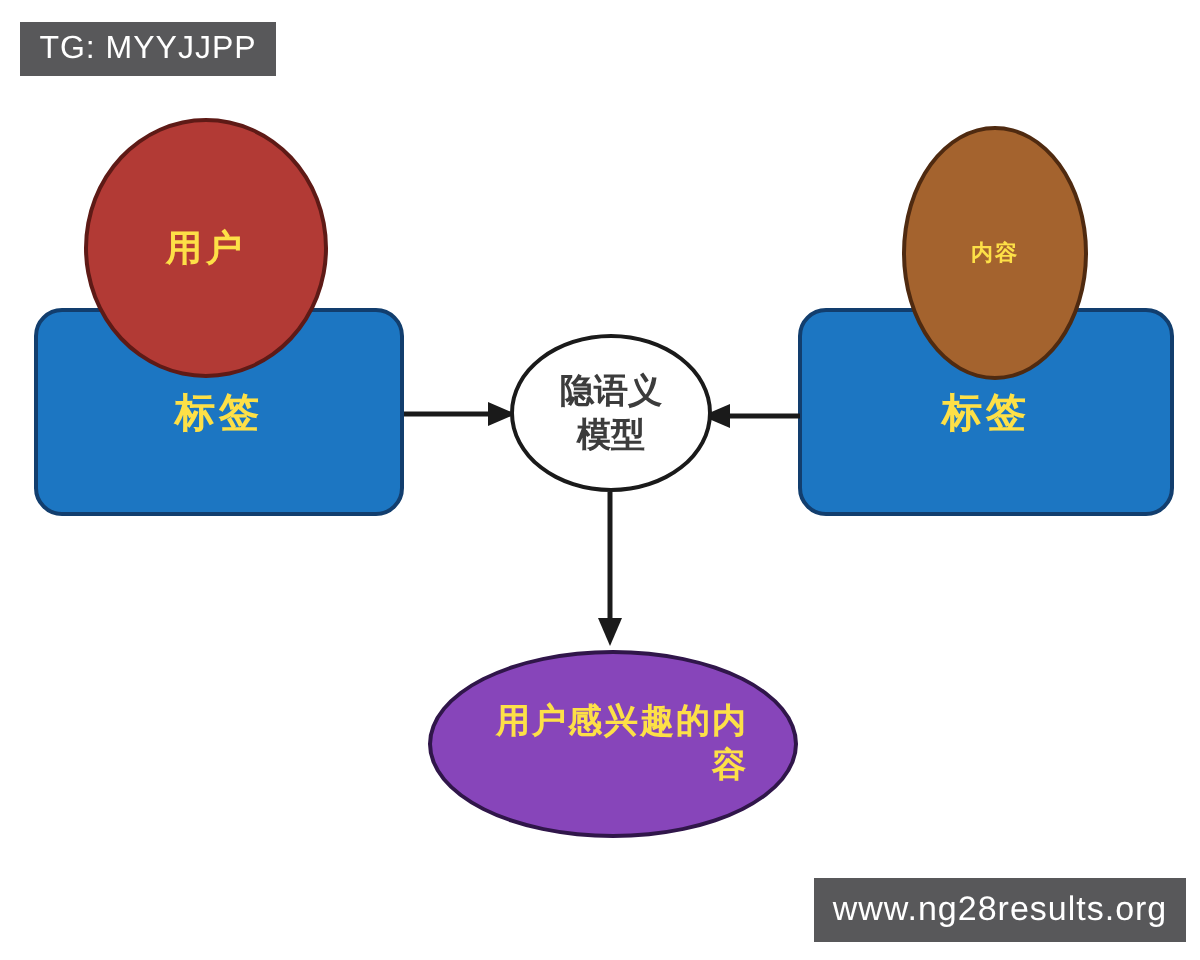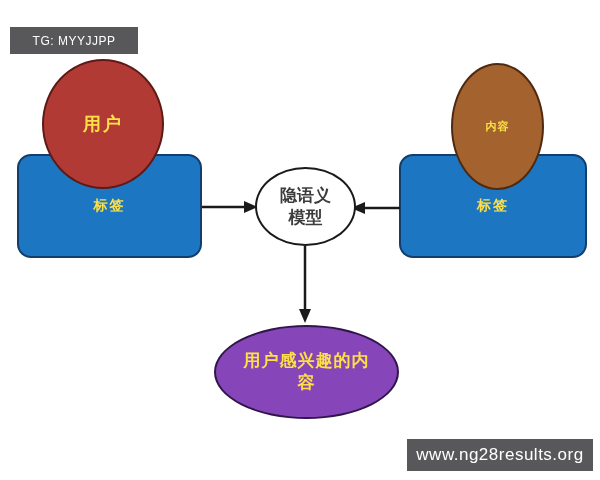--- a/index.html
+++ b/index.html
@@ -30,41 +30,41 @@
   .watermark{
     position:absolute;
     background:var(--watermark-bg,#58585a);
     color:#ffffff;
     display:flex;align-items:center;justify-content:center;
     font-size:17px;
     letter-spacing:0.5px;
     z-index:6;
   }
   .watermark.top-left{
-    left:10px;top:27px;
+    left:10px;top:11px;
     width:128px;height:27px;
-    font-size:12px;
+    font-size:16px;
   }
   .watermark.bottom-right{
     left:407px;top:439px;
     width:186px;height:32px;
   }
   .node{
     position:absolute;
     display:flex;align-items:center;justify-content:center;
     text-align:center;
     color:#fde047;
     font-weight:bold;
   }
   .rect{
     background:var(--tag-rect,#1c76c2);
     border:2px solid var(--tag-rect-border,#123e6e);
     border-radius:14px;
     z-index:1;
-    font-size:14px;
+    font-size:20px;
     letter-spacing:2px;
   }
   .rect.left{left:17px;top:154px;width:185px;height:104px;}
   .rect.right{left:399px;top:154px;width:188px;height:104px;}
   .ellipse{border-radius:50%;z-index:2;}
   .ellipse.user{
     left:42px;top:59px;width:122px;height:130px;
     background:var(--user-ellipse,#b23a35);
     border:2px solid var(--user-ellipse-border,#5e1a16);
     font-size:18px;letter-spacing:2px;
@@ -89,20 +89,21 @@
     background:var(--result-ellipse,#8745ba);
     border:2px solid var(--result-ellipse-border,#30164a);
     font-size:17px;
     line-height:1.3;
     z-index:2;
   }
   .ellipse.result .wrap{
     width:135px;
     word-break:break-all;
     letter-spacing:1px;
+    text-align:right;
   }
   .arrows{
     position:absolute;left:0;top:0;width:600px;height:480px;
     z-index:3;
     pointer-events:none;
   }
 </style>
 </head>
 <body>
 

